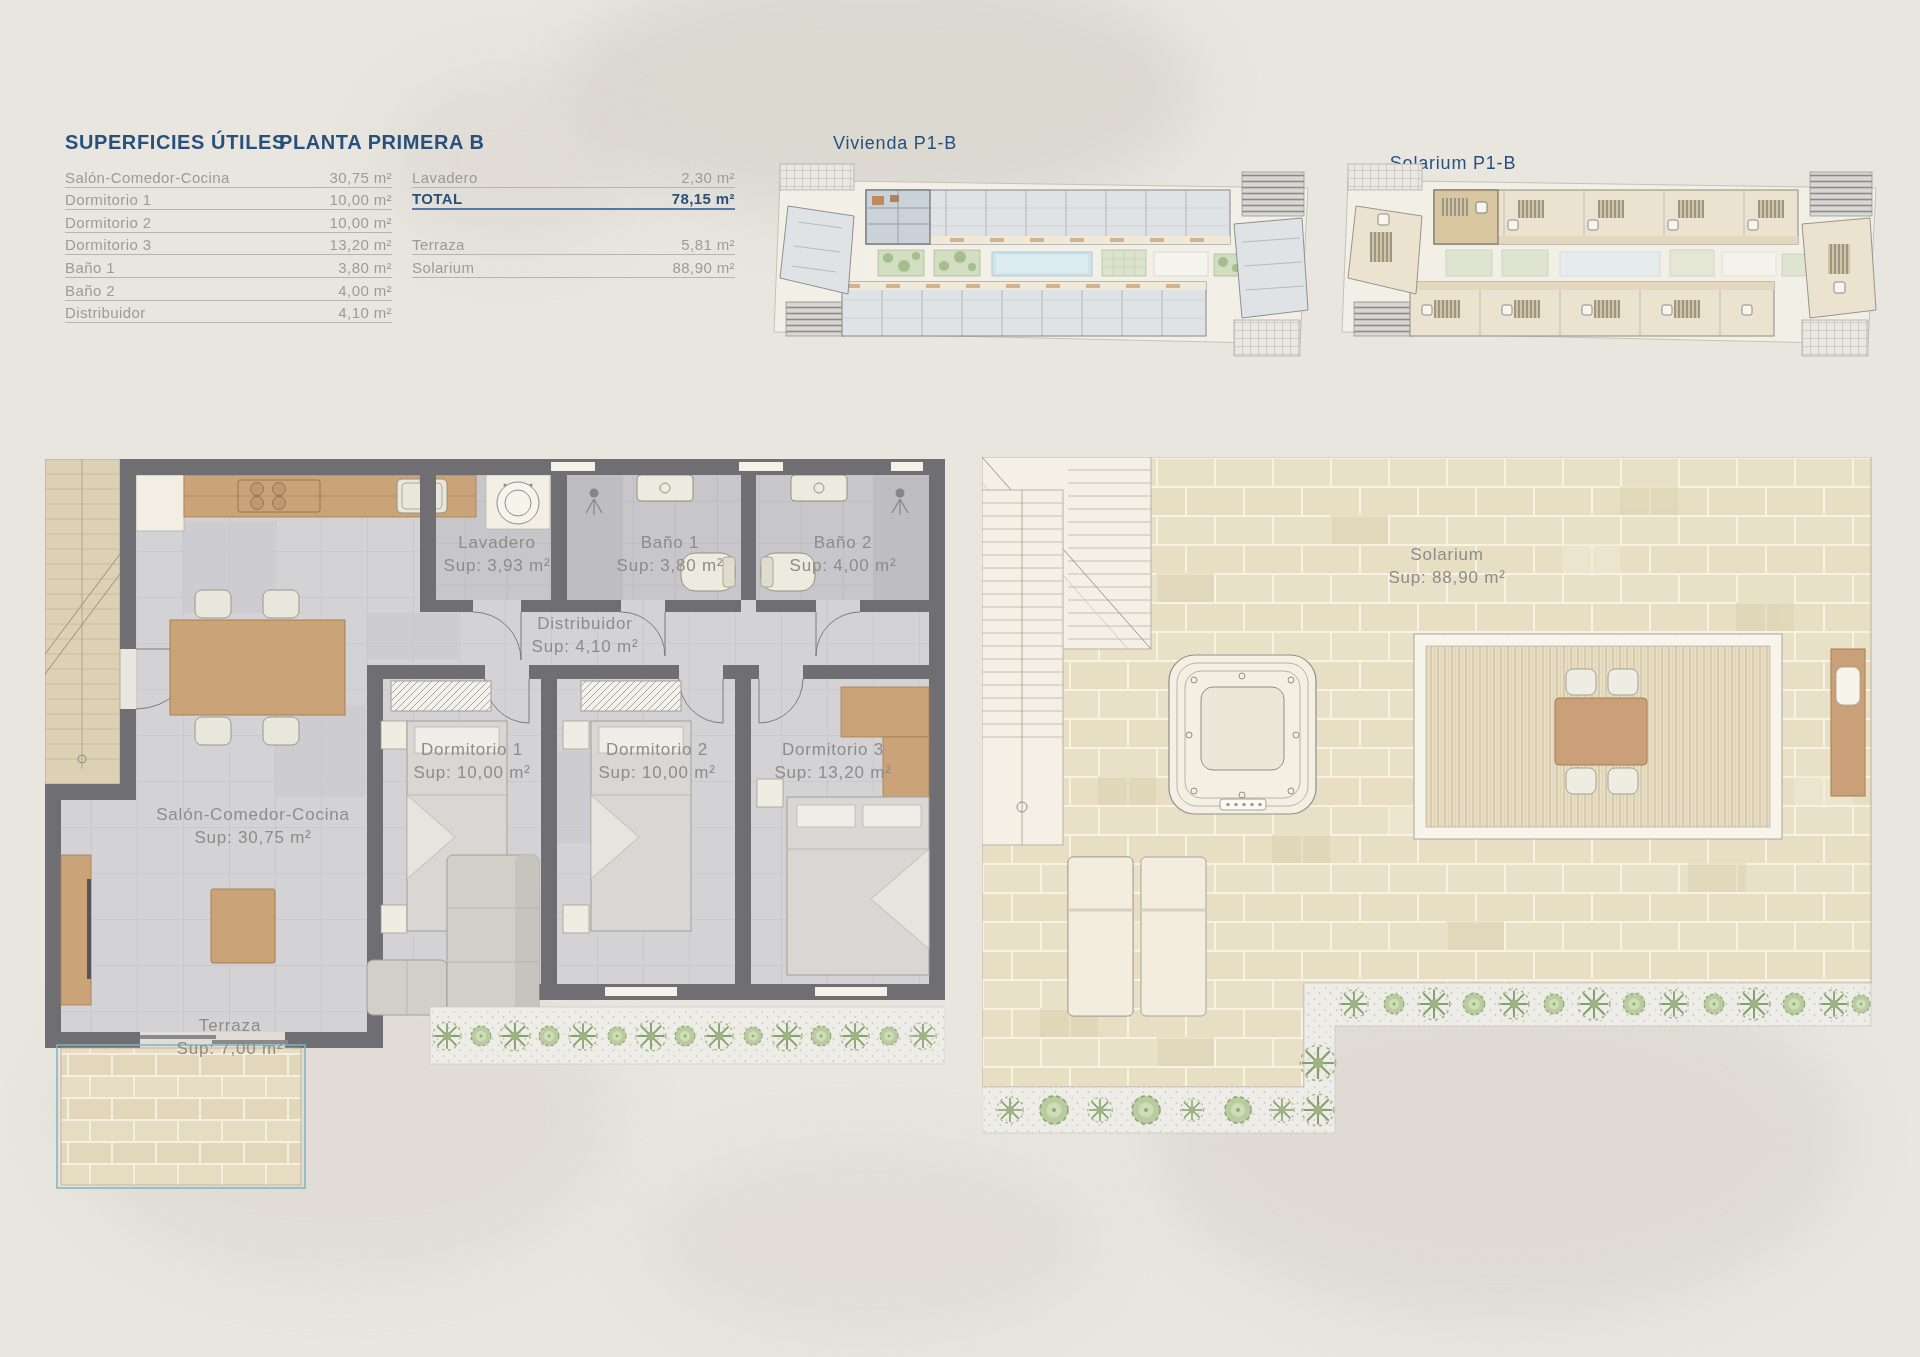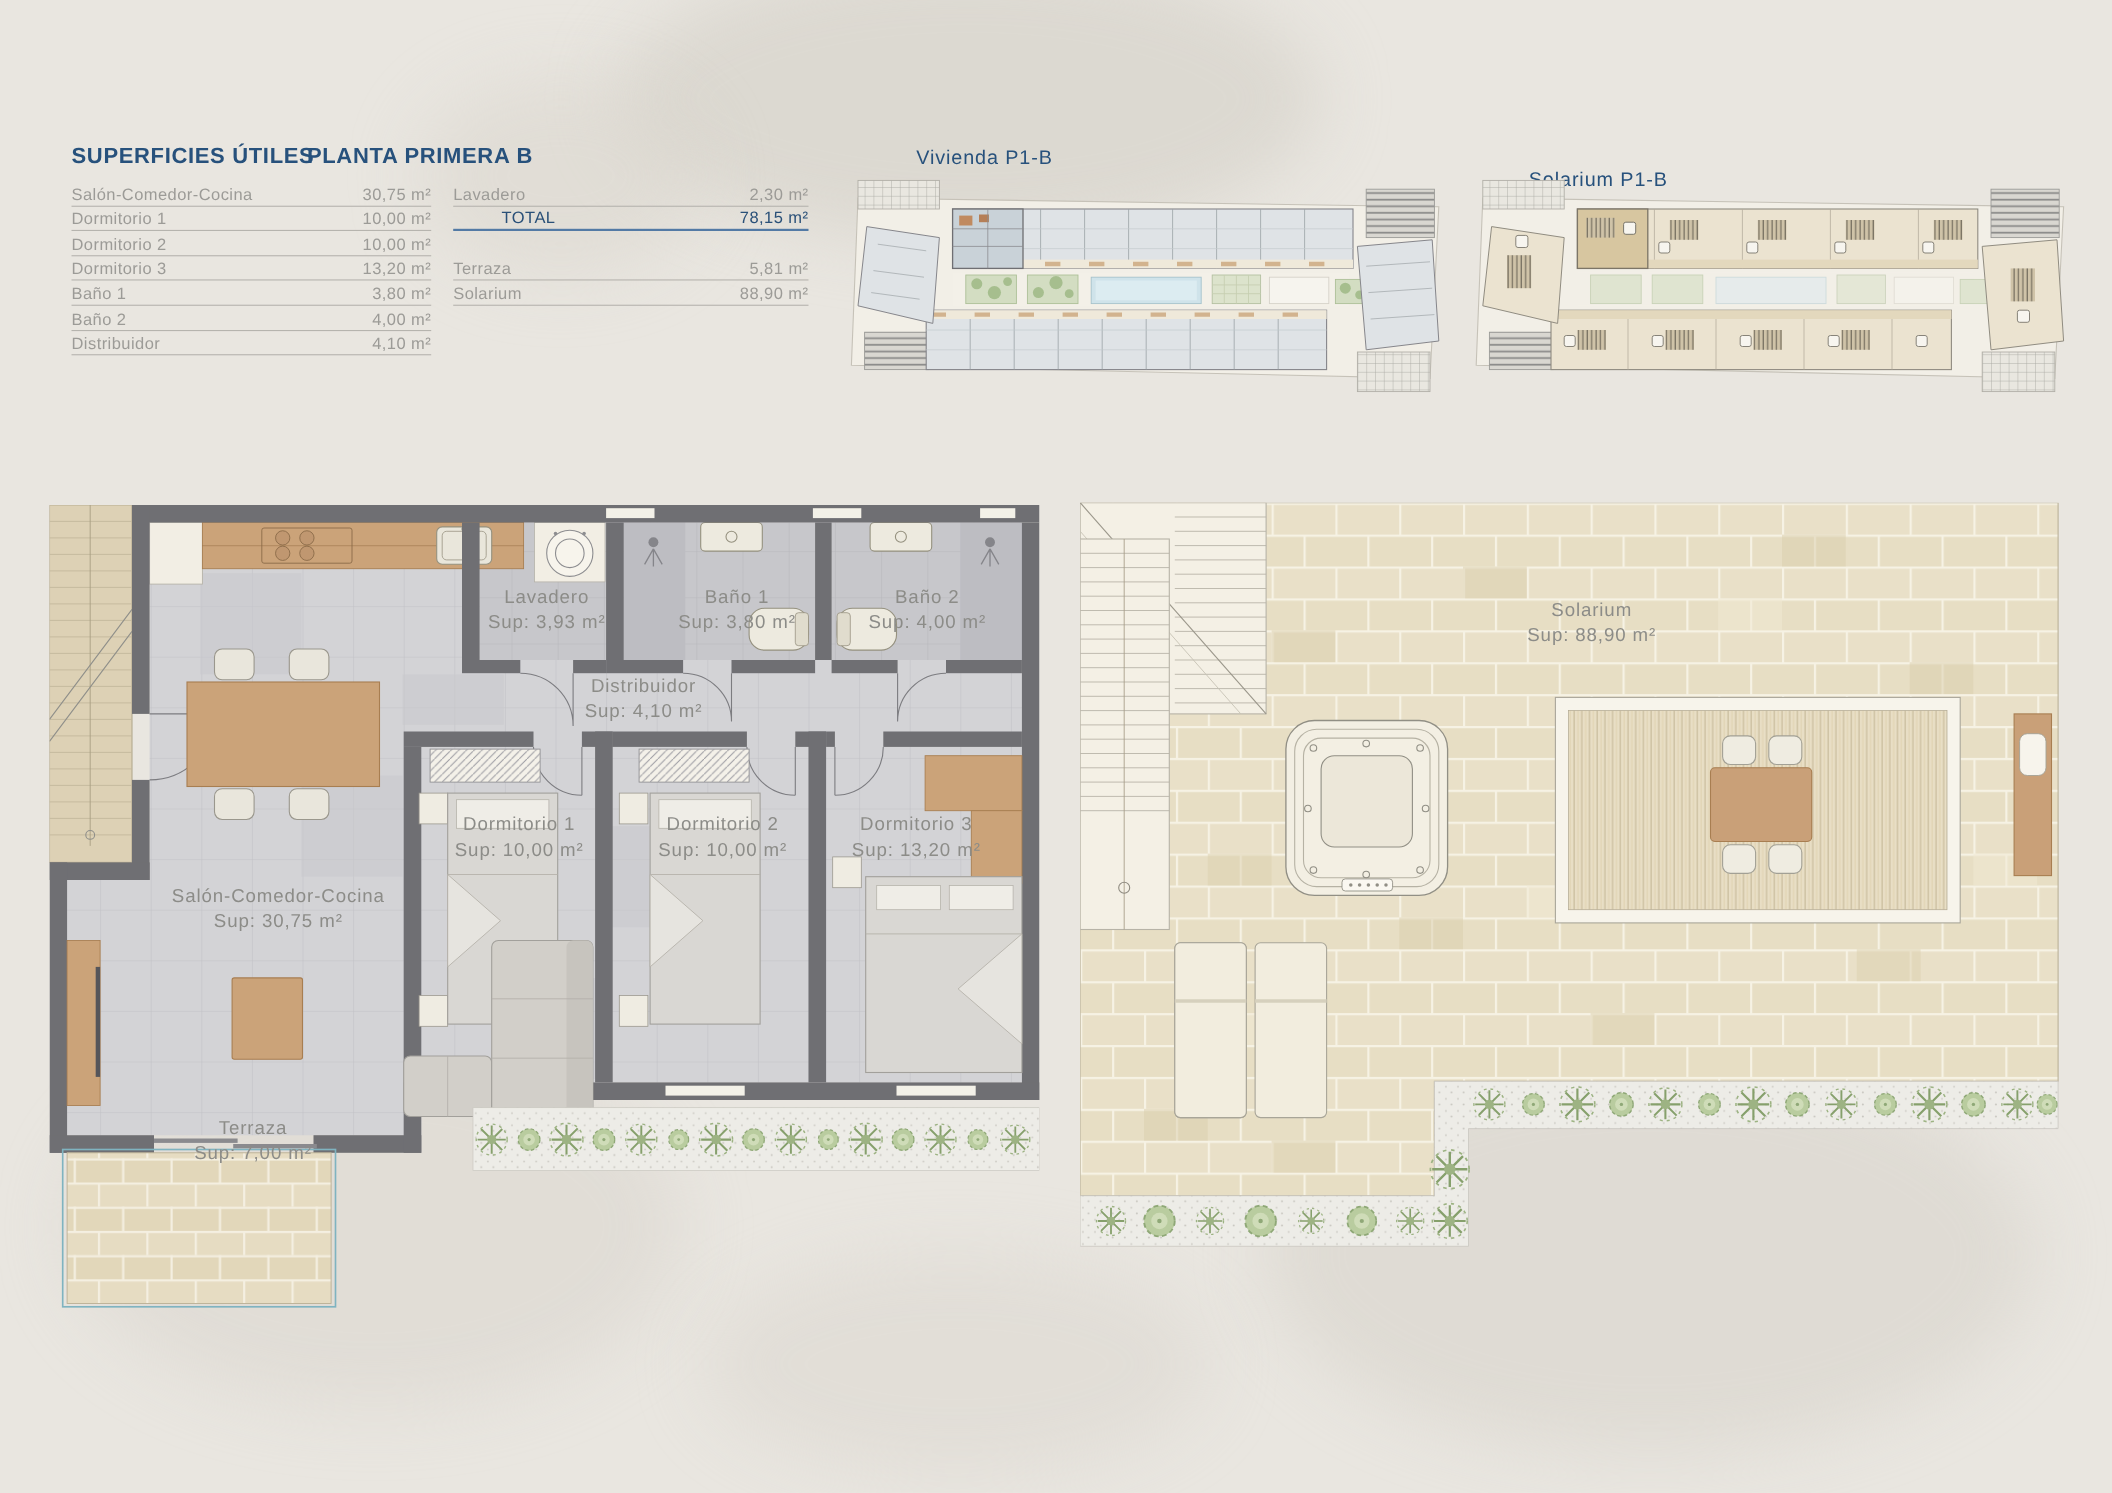--- a/index.html
+++ b/index.html
@@ -6,21 +6,21 @@
   body{width:1920px;height:1357px;background:#e9e6e0;font-family:"Liberation Sans",sans-serif;overflow:hidden;}
   .canvas{position:relative;width:1644px;height:1357px;}
   .wm{position:absolute;border-radius:50%;filter:blur(30px);pointer-events:none;}
 
   
   .t-title{position:absolute;font-size:20px;font-weight:700;color:#27517c;letter-spacing:.6px;white-space:nowrap;}
   .s-col{position:absolute;}
   .s-row{height:22.6px;box-sizing:border-box;border-bottom:1px solid #b6b4ae;display:flex;justify-content:space-between;align-items:flex-end;padding-bottom:2px;}
   .s-row span{font-size:15px;color:#9c9b97;letter-spacing:.4px;line-height:15px;white-space:nowrap;}
   .s-row.total{border-bottom:2px solid #537aa5;}
-  .s-row.total span{color:#2a5078;font-weight:400;margin-left:44px;}
+  .s-row.total span{color:#2a5078;font-weight:700;}
   .s-row.spacer{border-bottom:none;}
 
   
   .ov-title{position:absolute;transform:translateX(-50%);font-size:18px;font-weight:500;color:#27517c;letter-spacing:.8px;white-space:nowrap;}
 
   
   .plan-label{position:absolute;transform:translateX(-50%);text-align:center;color:#8c8c88;font-size:17px;line-height:23px;letter-spacing:.8px;white-space:nowrap;}
   svg{position:absolute;}
 </style>
 </head>

